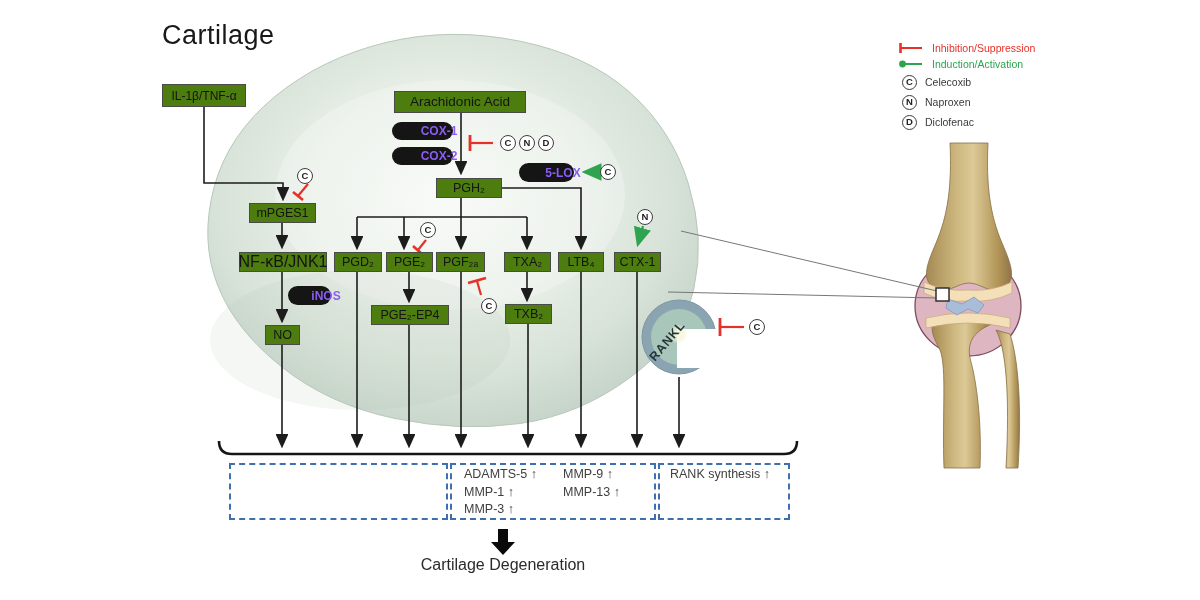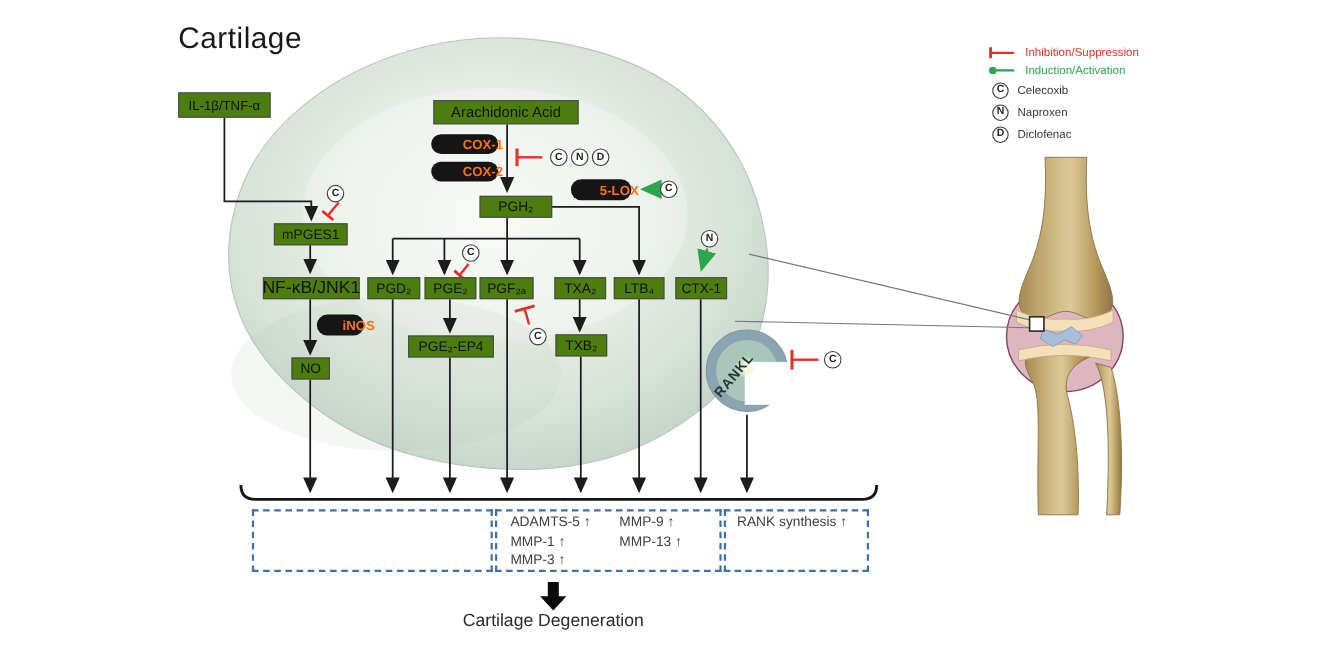--- a/index.html
+++ b/index.html
@@ -7,21 +7,21 @@
     position:relative;width:1200px;height:600px;background:#ffffff;overflow:hidden;
     font-family:"Liberation Sans", sans-serif;
   }
   #diagram-svg{position:absolute;left:0;top:0;}
   .node{
     position:absolute;background:#4d7c0f;border:1.5px solid #4a4a4a;box-sizing:border-box;
     display:flex;align-items:center;justify-content:center;
     font-size:12.5px;color:#141414;white-space:nowrap;line-height:1;
   }
   .pill{
-    position:absolute;background:#151515;color:#f97316;border-radius:11px;box-sizing:border-box;
+    position:absolute;background:#151515;color:#8b5cf6;border-radius:11px;box-sizing:border-box;
     display:flex;align-items:center;justify-content:center;font-weight:bold;font-size:12px;
     white-space:nowrap;line-height:1;padding-left:33px;
   }
   .drug{
     position:absolute;width:16px;height:16px;border:1.7px solid #3d3d3d;border-radius:50%;
     background:#ffffff;box-sizing:border-box;display:flex;align-items:center;justify-content:center;
     font-size:9.5px;font-weight:bold;color:#222;line-height:1;
   }
   .title{
     position:absolute;left:162px;top:20px;font-size:27px;font-weight:normal;color:#181818;

